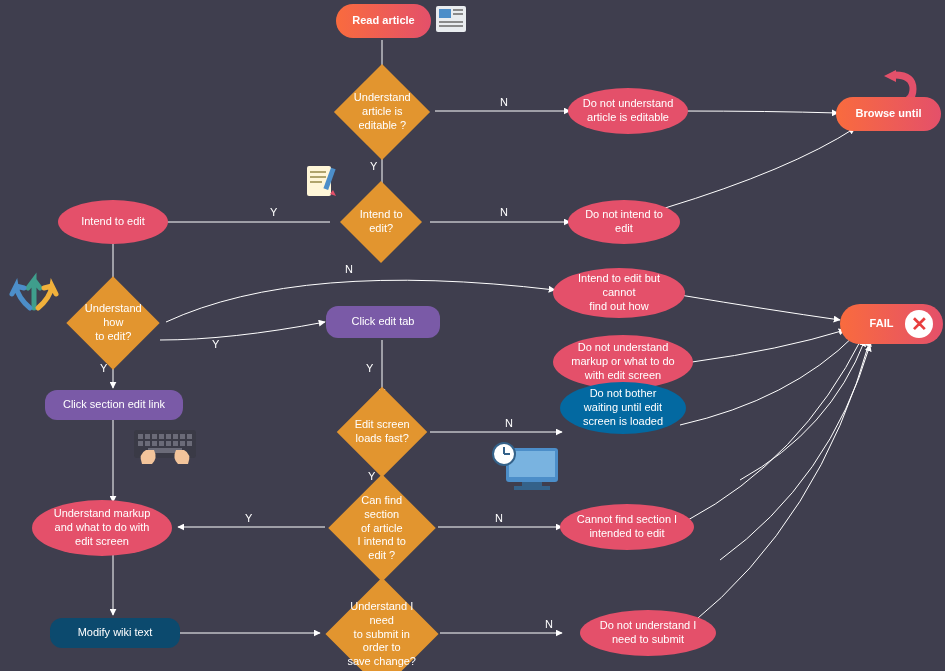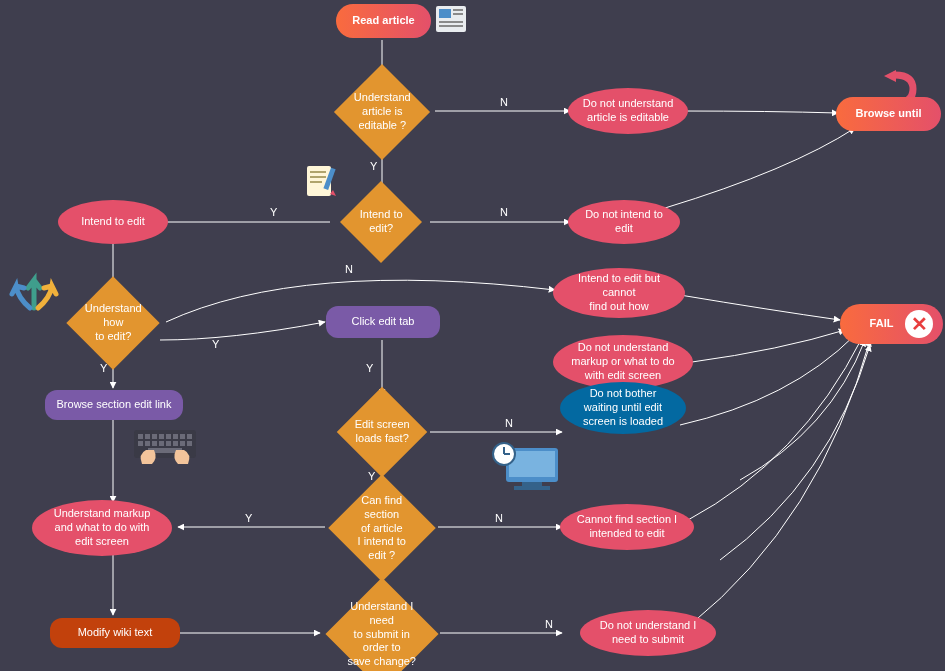--- a/index.html
+++ b/index.html
@@ -161,21 +161,21 @@
 markup or what to do
 with edit screen</span>
 </div>
 
 <div class="node terminator" style="left:840px;top:304px;width:103px;height:40px;background:linear-gradient(90deg,#f96b3e,#e4506a);justify-content:center;padding-left:24px">
   <span>FAIL</span>
   <span class="fail-x" style="margin-left:12px">✕</span>
 </div>
 
 <div class="node process" style="left:45px;top:390px;width:138px;height:30px;background:#7a5aa7">
-  <span>Browse section edit link</span>
+  <span>Click section edit link</span>
 </div>
 
 <svg style="position:absolute;left:128px;top:424px" width="74" height="48">
   <rect x="6" y="6" width="62" height="28" rx="3" fill="#3a3a46"></rect>
   <g fill="#6b6b78">
       <rect x="10" y="10" width="5" height="5"></rect>
       <rect x="17" y="10" width="5" height="5"></rect>
       <rect x="24" y="10" width="5" height="5"></rect>
       <rect x="31" y="10" width="5" height="5"></rect>
       <rect x="38" y="10" width="5" height="5"></rect>
@@ -226,21 +226,21 @@
   <span style="white-space:pre-line">Cannot find section I
 intended to edit</span>
 </div>
 
 <div class="node ellipse" style="left:32px;top:500px;width:140px;height:56px;background:#e4506a">
   <span style="white-space:pre-line">Understand markup
 and what to do with
 edit screen</span>
 </div>
 
-<div class="node process" style="left:50px;top:618px;width:130px;height:30px;background:#c2410c">
+<div class="node process" style="left:50px;top:618px;width:130px;height:30px;background:#0c4a6e">
   <span>Modify wiki text</span>
 </div>
 
 <div class="node diamond" style="left:342px;top:594px;width:80px;height:80px;background:#e2952f">
   <span style="white-space:pre-line">Understand I need
 to submit  in order to
 save change?</span>
 </div>
 
 <div class="node ellipse" style="left:580px;top:610px;width:136px;height:46px;background:#e4506a">

